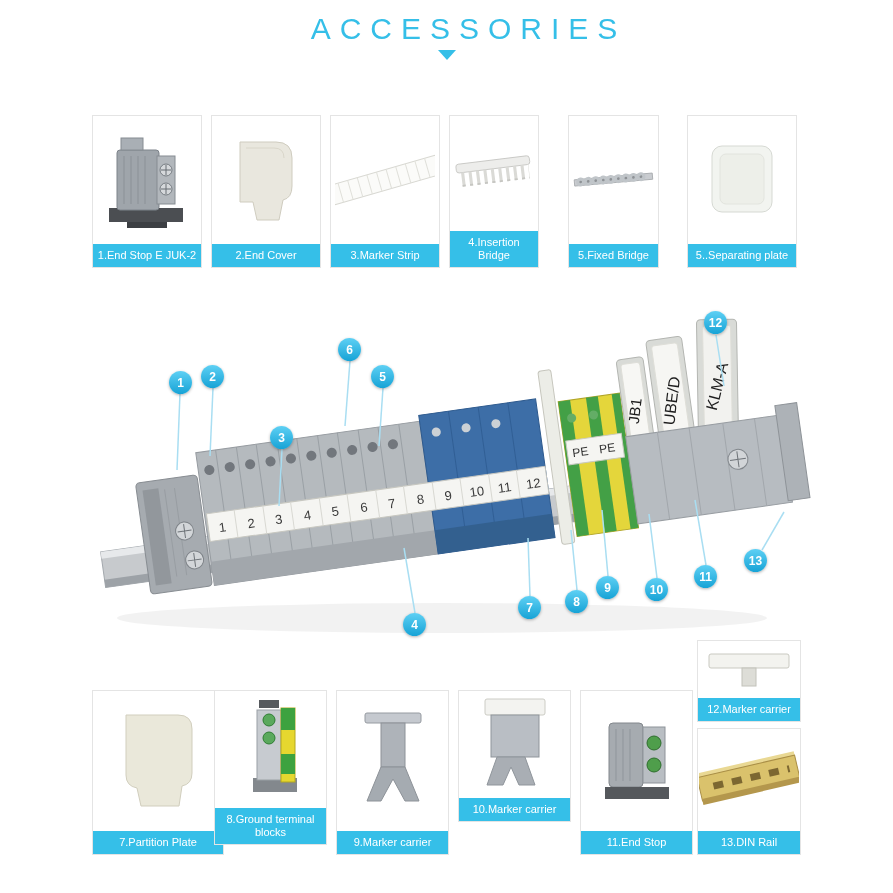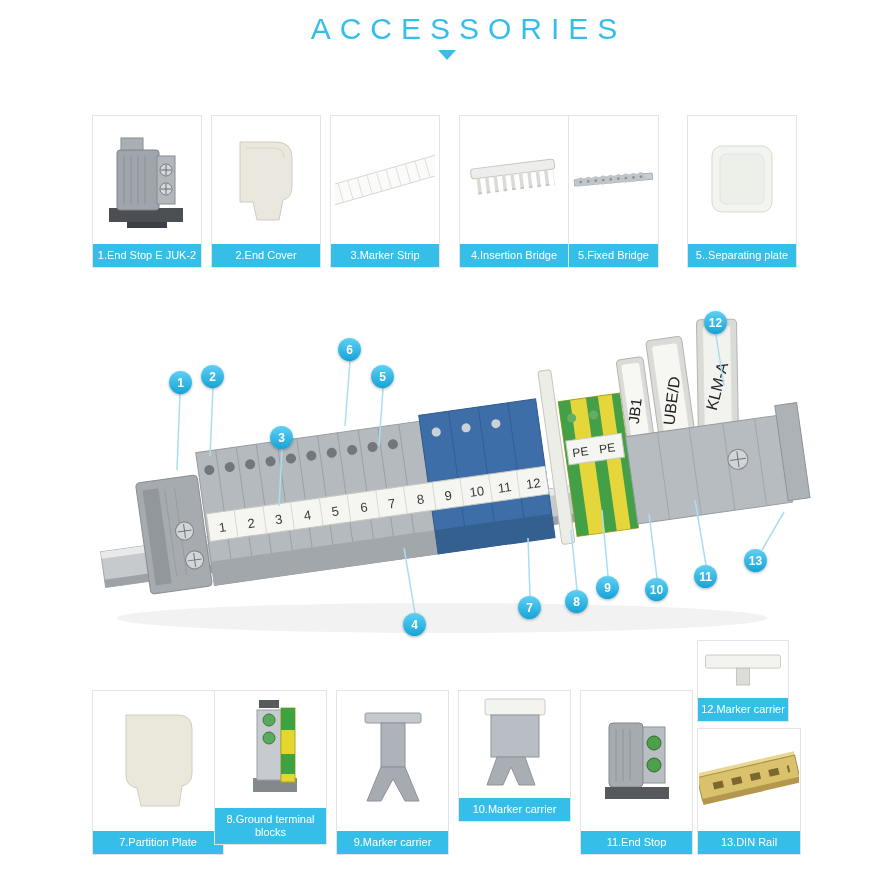--- a/index.html
+++ b/index.html
@@ -82,21 +82,21 @@
       <svg width="100" height="108" viewBox="0 0 100 108">
         <g transform="rotate(-16 50 54)">
           <rect x="-6" y="44" width="112" height="20" rx="2" fill="#fbfbf9" stroke="#d8d8d2"></rect>
           <path d="M4,44v20M14,44v20M24,44v20M34,44v20M44,44v20M54,44v20M64,44v20M74,44v20M84,44v20M94,44v20" stroke="#e0e0da" fill="none"></path>
         </g>
       </svg>
     </div>
     <div class="lbl">3.Marker Strip</div>
   </div>
 
-  <div class="card" style="left:459px;top:115px;width:110px;height:153px">
+  <div class="card" style="left:449px;top:115px;width:90px;height:153px">
     <div class="img">
       <svg width="100" height="108" viewBox="0 0 100 108">
         <g transform="rotate(-7 50 54)">
           <rect x="8" y="38" width="84" height="10" rx="3" fill="#ededeb" stroke="#c6c6c2"></rect>
           <line x1="13" y1="56" x2="90" y2="56" stroke="#dadad6" stroke-width="16" stroke-dasharray="3.5 5"></line>
           <line x1="13" y1="63" x2="90" y2="63" stroke="#c6c6c2" stroke-width="2" stroke-dasharray="3.5 5"></line>
         </g>
       </svg>
     </div>
     <div class="lbl">4.Insertion Bridge</div>
@@ -301,21 +301,21 @@
         <path d="M31,30v52M38,30v52M45,30v52" stroke="#8f959b" fill="none"></path>
         <rect x="58" y="28" width="22" height="56" fill="#b9bec3" stroke="#8e9399"></rect>
         <circle cx="69" cy="44" r="7" fill="#4f9e4b" stroke="#2f6e2e"></circle>
         <circle cx="69" cy="66" r="7" fill="#4f9e4b" stroke="#2f6e2e"></circle>
         <rect x="20" y="88" width="64" height="12" fill="#55585c"></rect>
       </svg>
     </div>
     <div class="lbl">11.End Stop</div>
   </div>
 
-  <div class="card" style="left:697px;top:640px;width:92px;height:82px">
+  <div class="card" style="left:697px;top:640px;width:104px;height:82px">
     <div class="img">
       <svg width="96" height="48" viewBox="0 0 96 48">
         <rect x="8" y="8" width="80" height="14" rx="2" fill="#f3f3ef" stroke="#c9c9c1"></rect>
         <rect x="41" y="22" width="14" height="18" fill="#ddddd7" stroke="#c2c2ba"></rect>
       </svg>
     </div>
     <div class="lbl">12.Marker carrier</div>
   </div>
 
   <div class="card" style="left:697px;top:728px;width:104px;height:127px">

